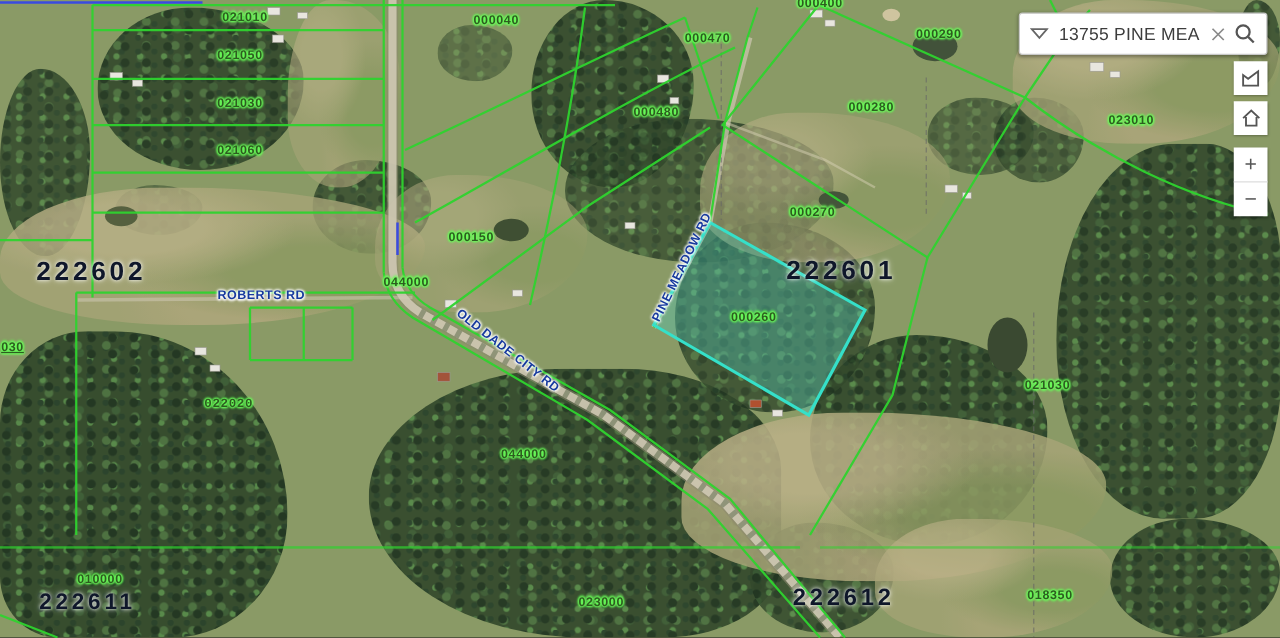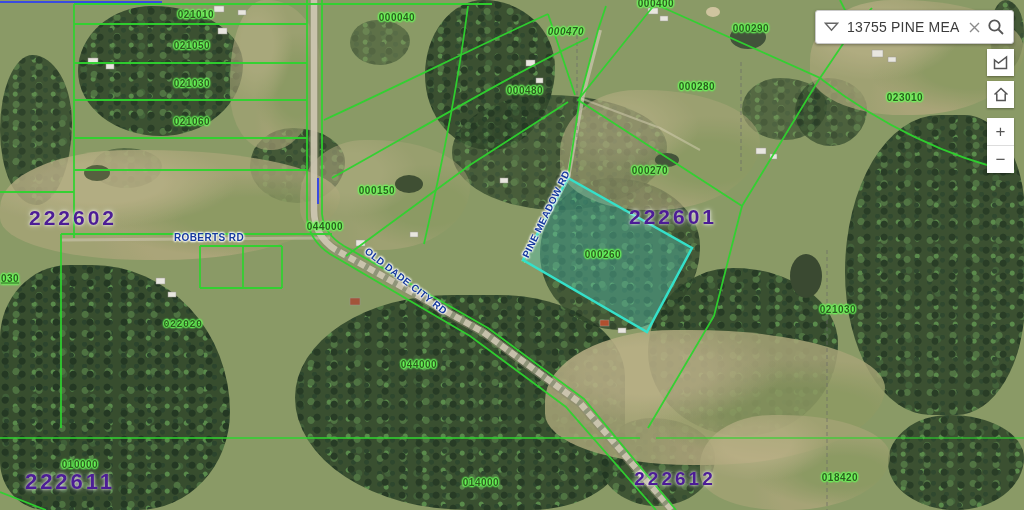--- a/index.html
+++ b/index.html
@@ -23,21 +23,21 @@
       radial-gradient(ellipse at 75% 60%, #8e9a63 0 20%, transparent 45%),
       radial-gradient(ellipse at 55% 85%, #b3a87e 0 15%, transparent 35%);
     border-radius:40% 60% 55% 45%/55% 45% 60% 40%;}
   
   #lines{position:absolute;inset:0;}
   
   #labels{position:absolute;inset:0;pointer-events:none;}
   #labels div{position:absolute;white-space:nowrap;}
   .parcel-label{font-size:10px;font-weight:bold;letter-spacing:.5px;color:#2e5d20;
     text-shadow:0 0 2px #6aff5a,-1px 0 2px #6aff5a,1px 0 2px #6aff5a,0 -1px 2px #6aff5a,0 1px 2px #6aff5a;}
-  .section-label{font-size:21px;font-weight:bold;letter-spacing:3px;color:#4c1d95;
+  .section-label{font-size:21px;font-weight:bold;letter-spacing:3px;color:#0f172a;
     text-shadow:0 0 3px rgba(255,255,255,.9),0 0 6px rgba(255,255,255,.55);}
   .road-label{font-size:10px;font-weight:bold;letter-spacing:.4px;color:#173a9e;
     text-shadow:-1px 0 2px #fff,1px 0 2px #fff,0 -1px 2px #fff,0 1px 2px #fff;}
   
   #searchbar{position:absolute;left:815px;top:10px;width:199px;height:34px;background:#fff;
     border:1px solid #c9c9c9;border-radius:3px;box-shadow:0 1px 3px rgba(0,0,0,.35);
     display:flex;align-items:center;gap:6px;padding:0 8px;box-sizing:border-box;}
   #searchbar input{flex:1;min-width:0;border:none;outline:none;font-family:"Liberation Sans",sans-serif;
     font-size:14px;color:#3c3c3c;letter-spacing:.2px;background:transparent;}
   .iconbtn{display:flex;align-items:center;justify-content:center;background:none;border:none;
@@ -182,41 +182,41 @@
         <path d="M318,178 V204"></path>
       </g>
 
       <polygon fill="rgba(80,200,185,0.38)" stroke="#35e0c9" stroke-width="2.5" points="568,178 692,248 647,332 523,260"></polygon>
     </svg>
 
     <div id="labels">
         <div class="section-label" style="left: 73px; top: 218px; font-size: 21px; transform: translate(-50%, -50%);">222602</div>
         <div class="section-label" style="left: 673px; top: 217px; font-size: 21px; transform: translate(-50%, -50%);">222601</div>
         <div class="section-label" style="left: 675px; top: 479px; font-size: 19px; transform: translate(-50%, -50%);">222612</div>
-        <div class="section-label" style="left: 70px; top: 482px; font-size: 22px; transform: translate(-50%, -50%);">222611</div>
+        <div class="section-label" style="left: 70px; top: 482px; font-size: 18px; transform: translate(-50%, -50%);">222611</div>
         <div class="parcel-label" style="left: 196px; top: 14px; transform: translate(-50%, -50%);">021010</div>
         <div class="parcel-label" style="left: 192px; top: 45px; transform: translate(-50%, -50%);">021050</div>
         <div class="parcel-label" style="left: 192px; top: 83px; transform: translate(-50%, -50%);">021030</div>
         <div class="parcel-label" style="left: 192px; top: 121px; transform: translate(-50%, -50%);">021060</div>
         <div class="parcel-label" style="left: 397px; top: 17px; transform: translate(-50%, -50%);">000040</div>
-        <div class="parcel-label" style="left: 566px; top: 31px; transform: translate(-50%, -50%); font-style: italic;">000470</div>
+        <div class="parcel-label" style="left: 566px; top: 31px; transform: translate(-50%, -50%);">000470</div>
         <div class="parcel-label" style="left: 656px; top: 3px; transform: translate(-50%, -50%);">000400</div>
         <div class="parcel-label" style="left: 751px; top: 28px; transform: translate(-50%, -50%);">000290</div>
         <div class="parcel-label" style="left: 697px; top: 86px; transform: translate(-50%, -50%);">000280</div>
         <div class="parcel-label" style="left: 905px; top: 97px; transform: translate(-50%, -50%);">023010</div>
         <div class="parcel-label" style="left: 525px; top: 90px; transform: translate(-50%, -50%);">000480</div>
         <div class="parcel-label" style="left: 377px; top: 190px; transform: translate(-50%, -50%);">000150</div>
         <div class="parcel-label" style="left: 325px; top: 226px; transform: translate(-50%, -50%);">044000</div>
         <div class="parcel-label" style="left: 650px; top: 170px; transform: translate(-50%, -50%);">000270</div>
         <div class="parcel-label" style="left: 603px; top: 254px; transform: translate(-50%, -50%);">000260</div>
         <div class="parcel-label" style="left: 183px; top: 324px; transform: translate(-50%, -50%); font-family: Liberation Mono, monospace;">022020</div>
         <div class="parcel-label" style="left: 419px; top: 364px; transform: translate(-50%, -50%);">044000</div>
         <div class="parcel-label" style="left: 838px; top: 309px; transform: translate(-50%, -50%);">021030</div>
-        <div class="parcel-label" style="left: 481px; top: 482px; transform: translate(-50%, -50%);">014000</div>
-        <div class="parcel-label" style="left: 840px; top: 477px; transform: translate(-50%, -50%);">018420</div>
+        <div class="parcel-label" style="left: 481px; top: 482px; transform: translate(-50%, -50%);">023000</div>
+        <div class="parcel-label" style="left: 840px; top: 477px; transform: translate(-50%, -50%);">018350</div>
         <div class="parcel-label" style="left: 80px; top: 464px; transform: translate(-50%, -50%);">010000</div>
         <div class="parcel-label" style="left: 10px; top: 278px; transform: translate(-50%, -50%); text-decoration: underline;">030</div>
         <div class="road-label" style="left: 193px; top: 237px; transform: translate(-50%, -50%); margin-left: 16px;">ROBERTS RD</div>
         <div class="road-label" style="left: 406px; top: 281px; transform: translate(-50%, -50%) rotate(38deg);">OLD DADE CITY RD</div>
         <div class="road-label" style="left: 546px; top: 214px; transform: translate(-50%, -50%) rotate(-64deg);">PINE MEADOW RD</div>
       </div>
   </div>
 
   <div id="searchbar">
     <button class="iconbtn">

